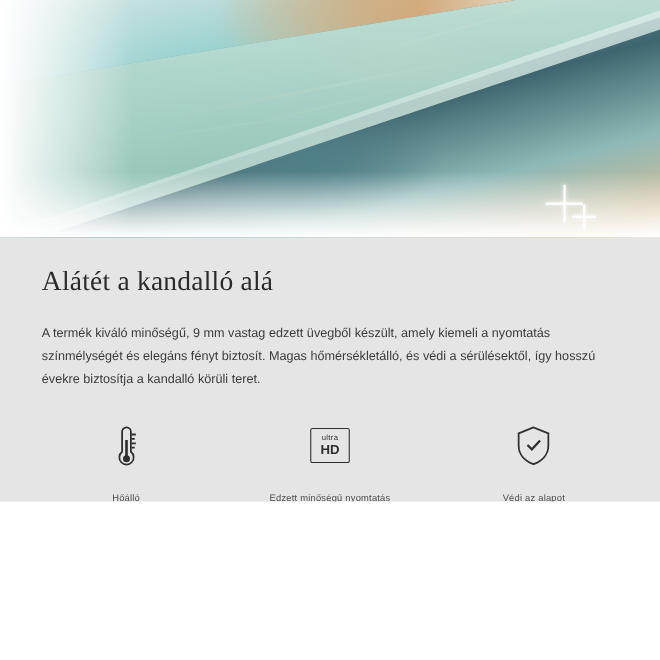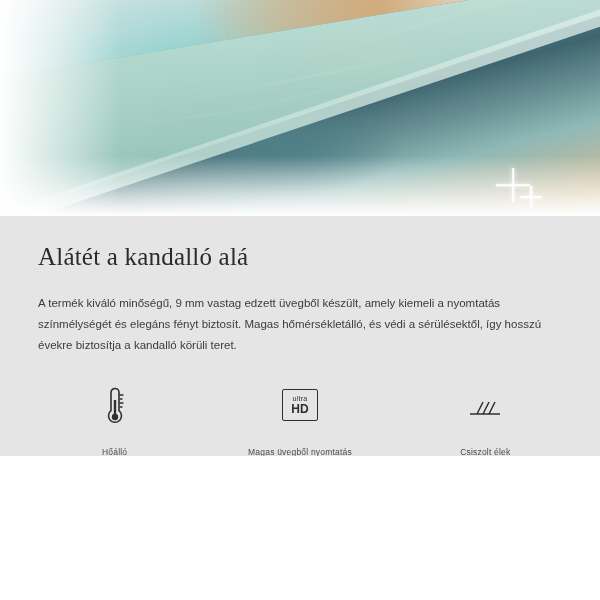--- a/index.html
+++ b/index.html
@@ -232,23 +232,32 @@
         <div class="cap">Hőálló</div>
       </div>
 
       <div class="feature">
         <div class="ico">
           <div class="ultrahd">
             <span class="u1">ultra</span>
             <span class="u2">HD</span>
           </div>
         </div>
-        <div class="cap">Magas üvegből nyomtatás</div>
-      </div>
-
+        <div class="cap">Edzett minőségű nyomtatás</div>
+      </div>
+
+      <div class="feature">
+        <div class="ico">
+          <svg width="34" height="40" viewBox="0 0 34 40" fill="none" stroke="#2f2f2f" stroke-width="1.6">
+            <path d="M17 3.5 3.5 9v11c0 8.3 5.8 14.2 13.5 17 7.7-2.8 13.5-8.7 13.5-17V9L17 3.5z"></path>
+            <path d="M11.5 19.5l4 4 7.5-8" stroke-width="2"></path>
+          </svg>
+        </div>
+        <div class="cap">Védi az alapot</div>
+      </div>
 
 
       <div class="feature">
         <div class="ico">
           <svg width="38" height="30" viewBox="0 0 38 30" fill="none" stroke="#2f2f2f" stroke-width="1.5">
             <path d="M4 24h30"></path>
             <path d="M11 24l6-12M17 24l6-12M23 24l6-12"></path>
           </svg>
         </div>
         <div class="cap">Csiszolt élek</div>

